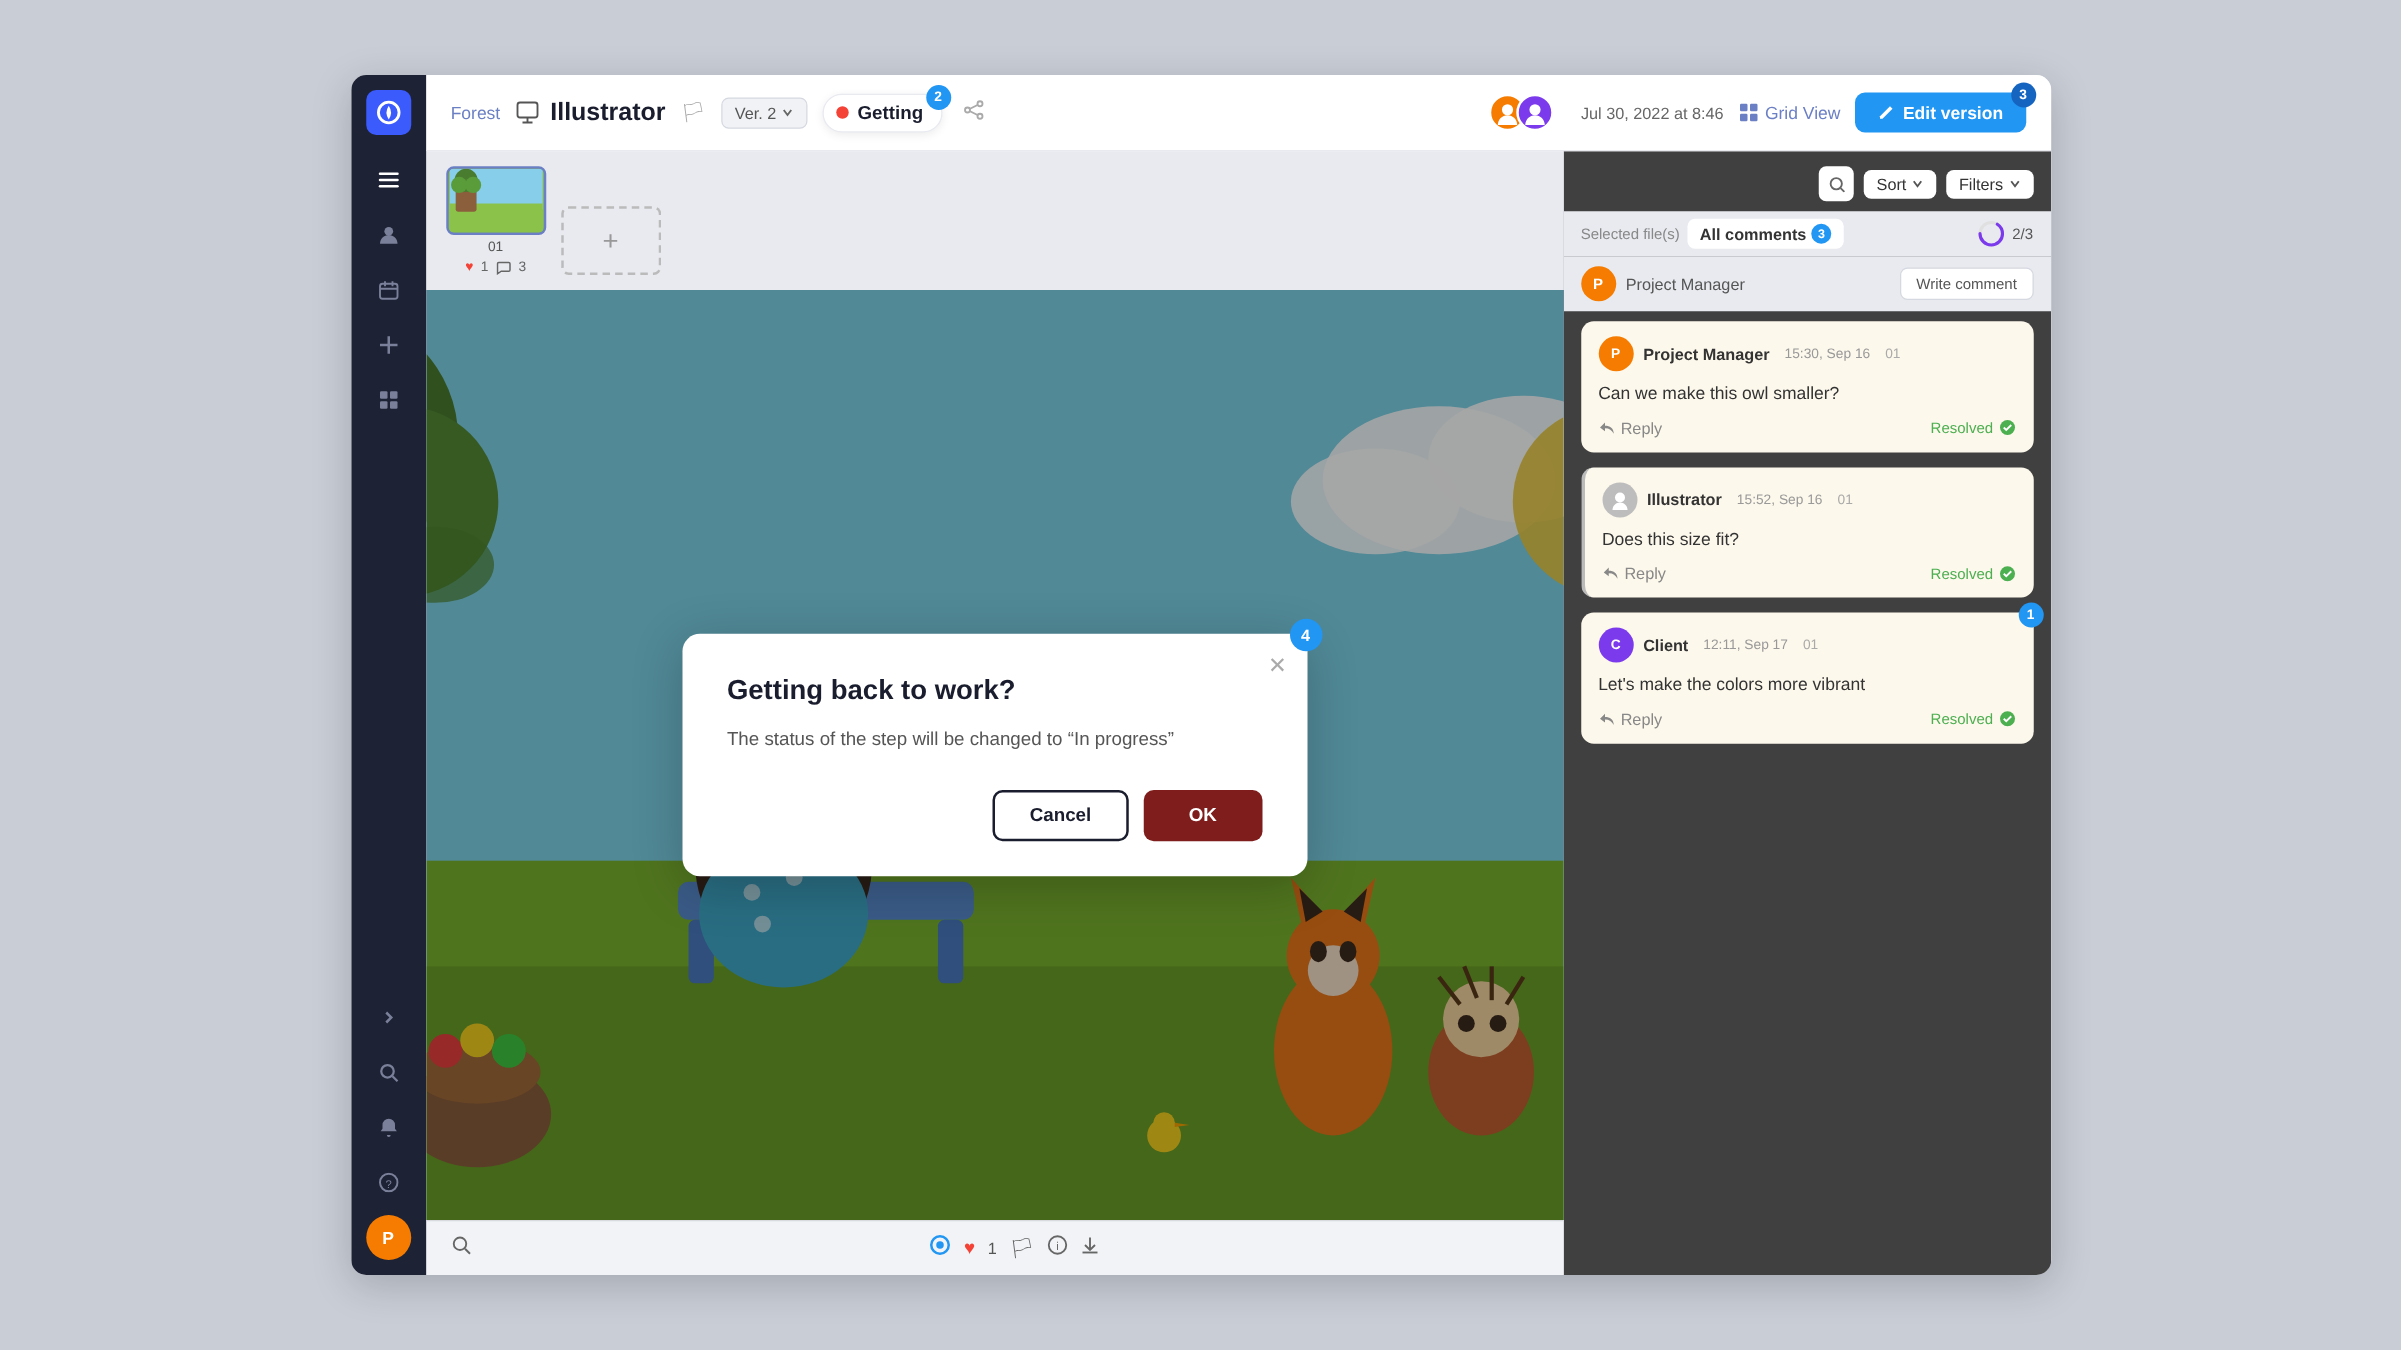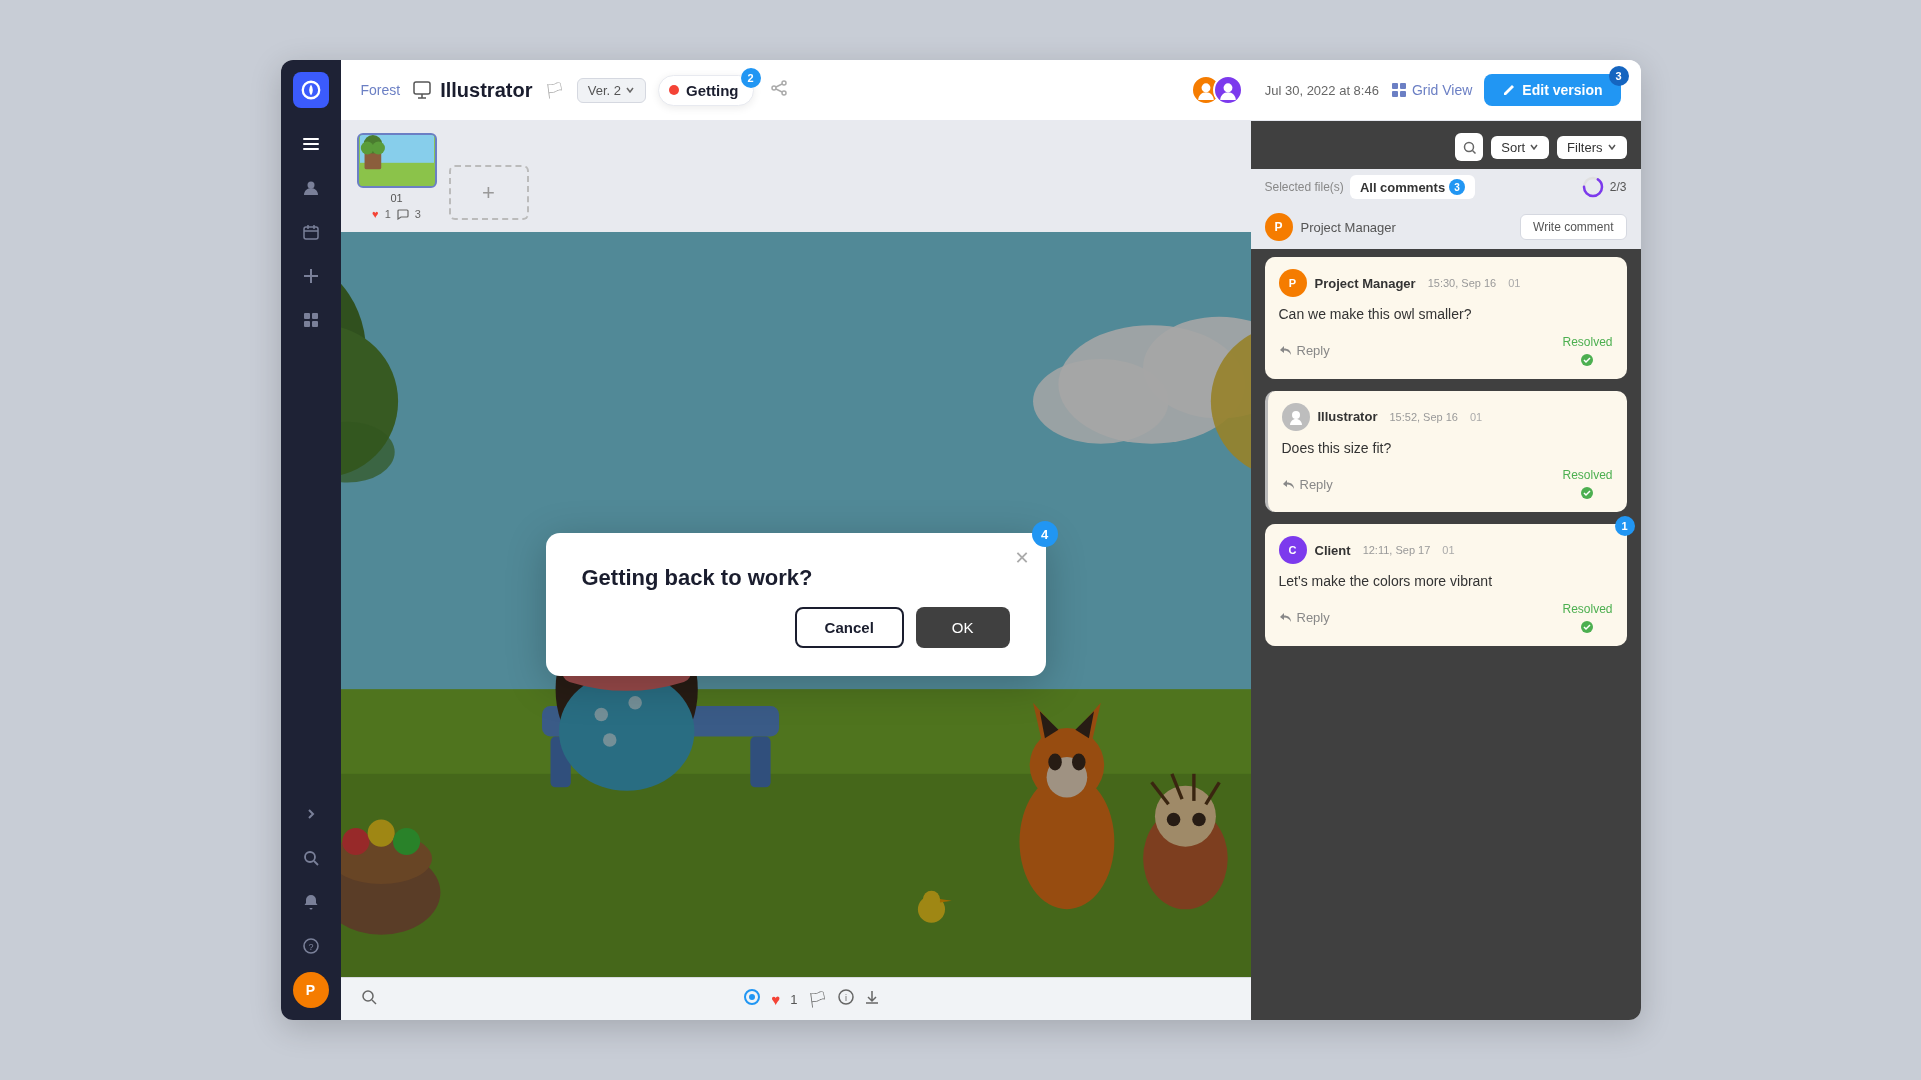--- a/index.html
+++ b/index.html
@@ -513,21 +513,20 @@
       font-size: 13px;
       cursor: pointer;
     }
     .resolved-badge {
       color: #4caf50;
       font-size: 12px;
       font-weight: 500;
       display: flex;
       align-items: center;
       gap: 4px;
-      flex-direction: column;
     }
     .card-badge {
       position: absolute;
       top: -8px;
       right: -8px;
       width: 20px;
       height: 20px;
       background: #2196f3;
       border-radius: 50%;
       color: white;
@@ -602,26 +601,26 @@
       background: white;
       border: 2px solid #1a1d2e;
       border-radius: 8px;
       padding: 10px 28px;
       font-size: 15px;
       font-weight: 600;
       cursor: pointer;
       color: #1a1d2e;
     }
     .btn-ok {
-      background: #404040;
+      background: #7f1d1d;
       border: none;
       border-radius: 8px;
       padding: 10px 36px;
       font-size: 15px;
-      font-weight: 400;
+      font-weight: 700;
       color: white;
       cursor: pointer;
     }
 
     
     .spring-illustration {
       width: 100%;
       height: 100%;
       position: absolute;
       top: 0; left: 0;
@@ -887,20 +886,21 @@
             <circle cx="490" cy="400" r="8" fill="#f5d020"></circle>
             <circle cx="490" cy="394" r="5" fill="#f5d020"></circle>
             <polygon points="495,394 502,395 495,396" fill="#f5a000"></polygon>
           </svg>
 
           <div class="dialog-overlay">
             <div class="dialog">
               <div class="dialog-badge">4</div>
               <button class="dialog-close">✕</button>
               <div class="dialog-title">Getting back to work?</div>
+              <div class="dialog-body">The status of the step will be changed to “In progress”</div>
               <div class="dialog-actions">
                 <button class="btn-cancel">Cancel</button>
                 <button class="btn-ok">OK</button>
               </div>
             </div>
           </div>
         </div>
 
         <div class="bottom-bar">
           <span class="bottom-bar-icon">

